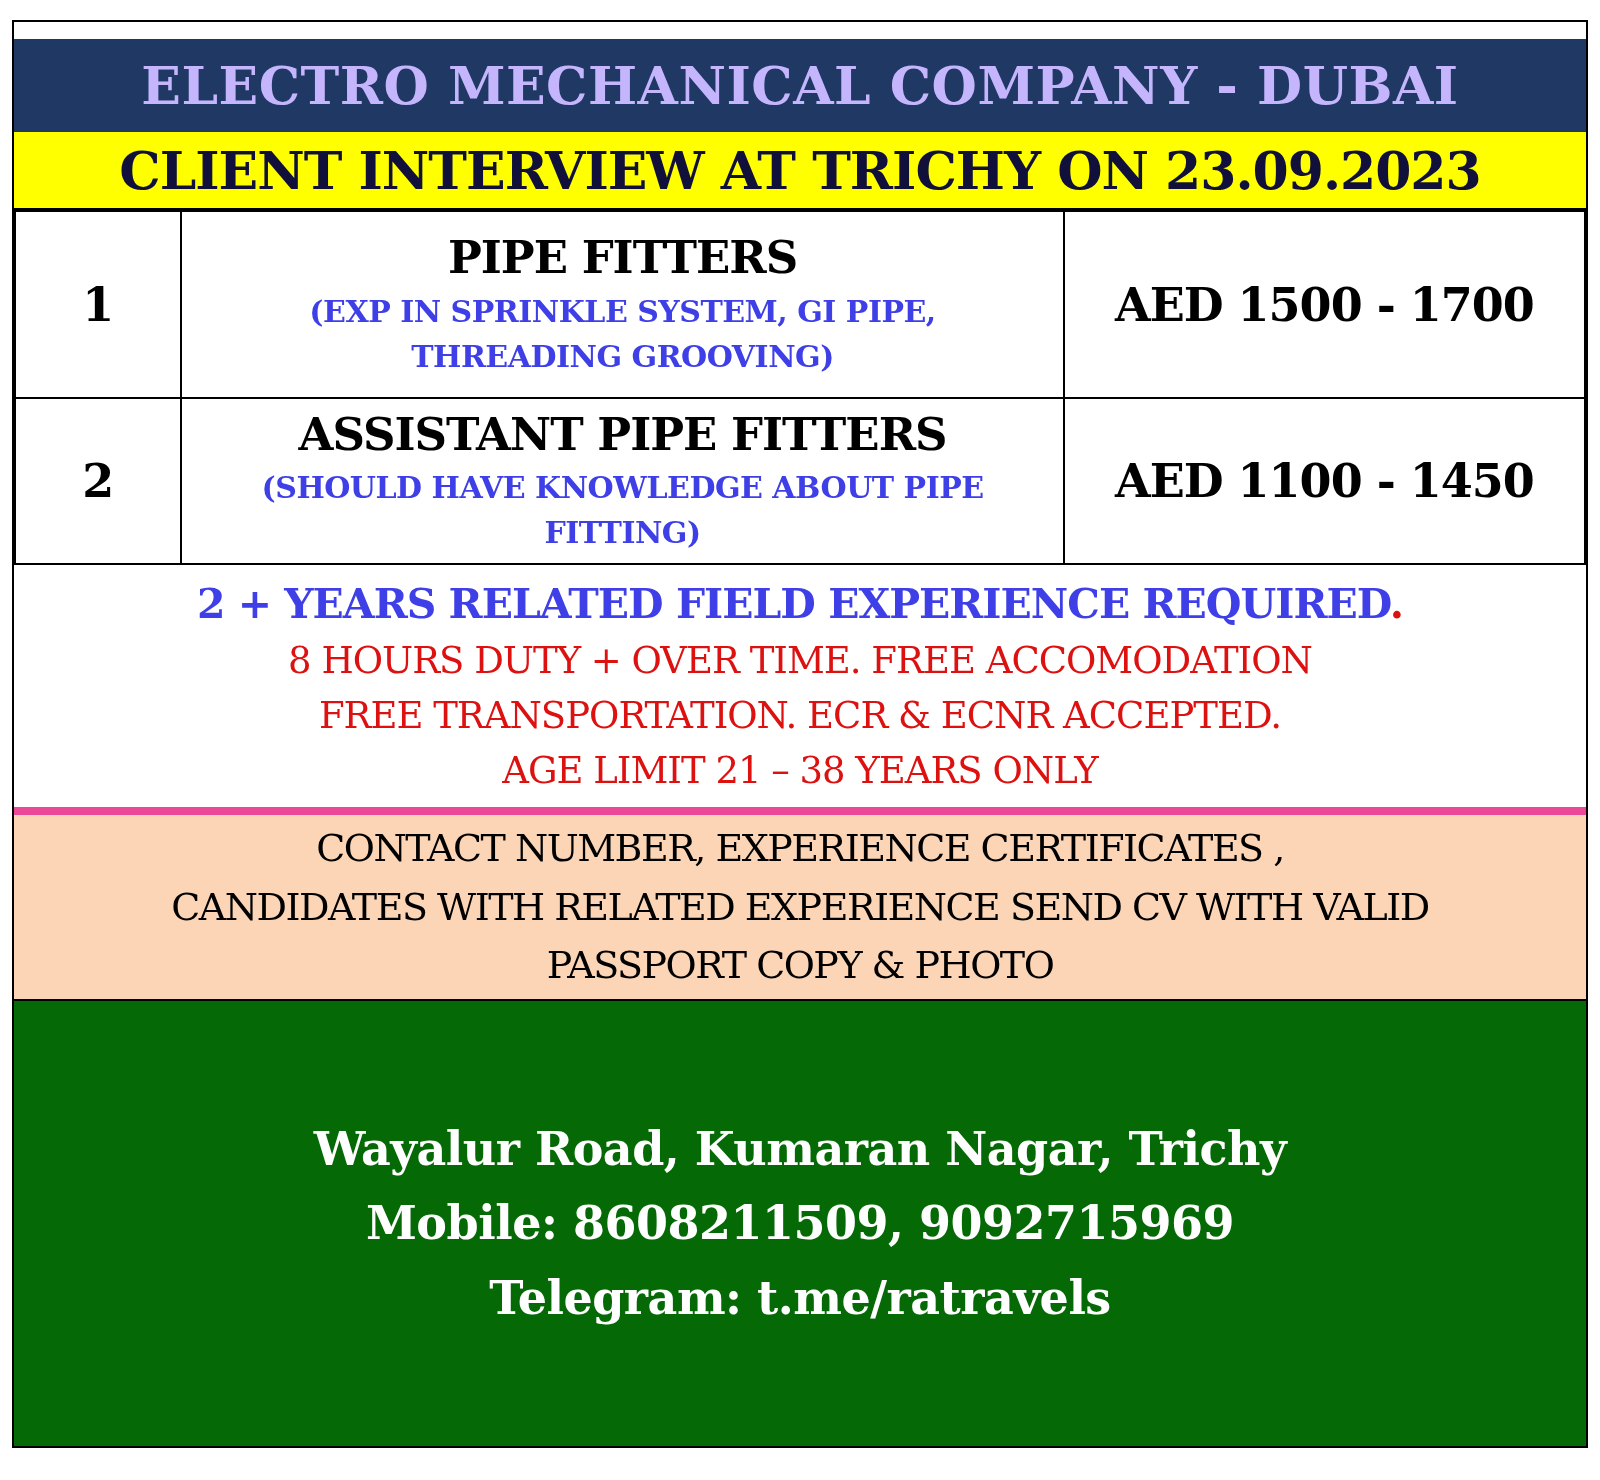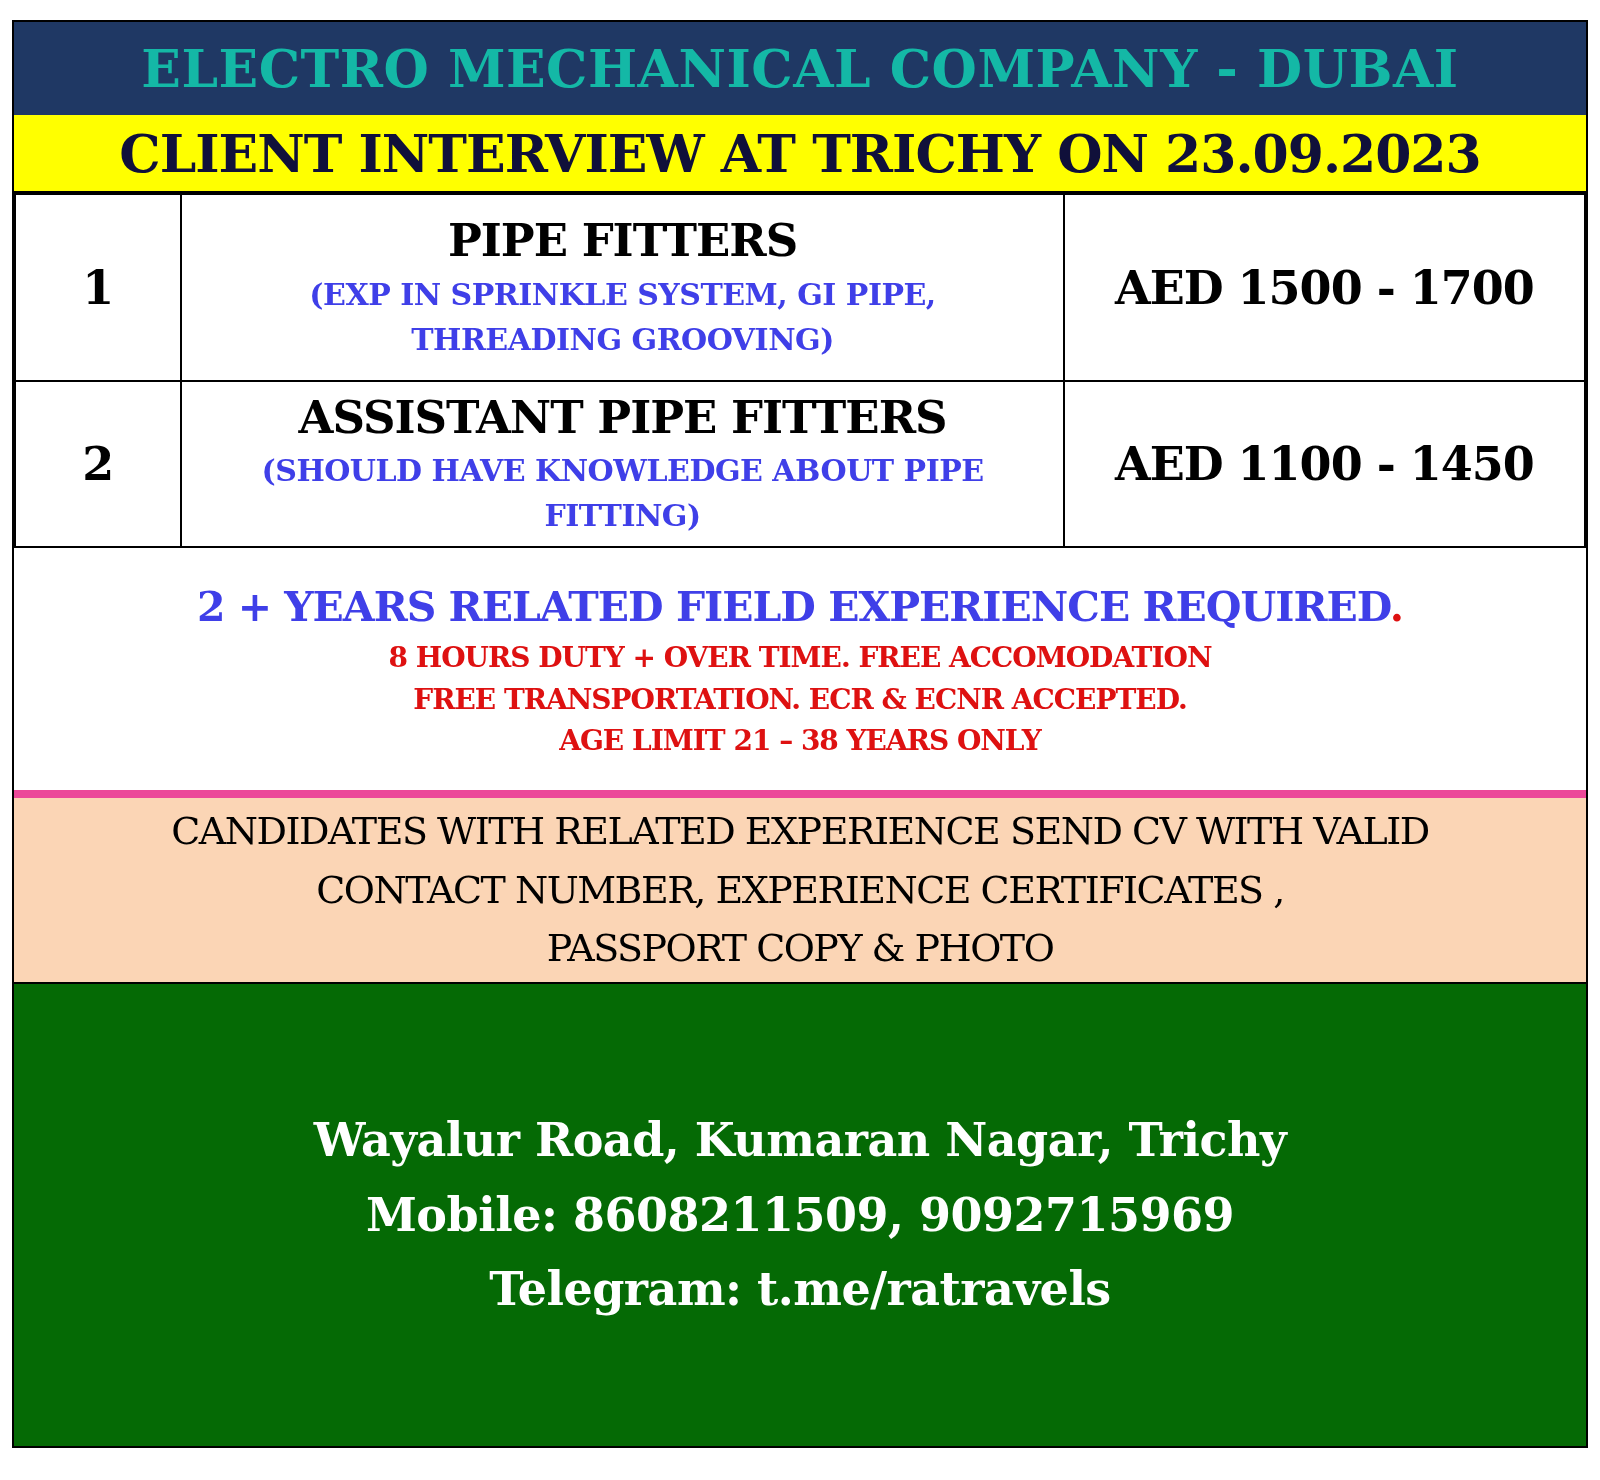--- a/index.html
+++ b/index.html
@@ -18,29 +18,30 @@
     height: 1428px;
     border: 2px solid #000000;
     display: flex;
     flex-direction: column;
     overflow: hidden;
     background: #ffffff;
   }
   .banner-company {
     height: 93px;
     background: #1F3864;
-    color: #14b8a6;
+    color: #c4b5fd;
     display: flex;
     align-items: center;
     justify-content: center;
     font-weight: bold;
     font-size: 52px;
     letter-spacing: 0.5px;
     text-align: center;
     flex: none;
+    margin-top: 17px;
   }
   .banner-interview {
     height: 76px;
     background: #FFFF00;
     color: #10103A;
     display: flex;
     align-items: center;
     justify-content: center;
     font-weight: bold;
     font-size: 52px;
@@ -113,22 +114,22 @@
   }
   .req-line-blue {
     color: #3F3FE8;
     font-weight: bold;
     font-size: 41px;
     letter-spacing: -1px;
   }
   .req-line-blue .red-dot { color: #DE1111; }
   .req-line-red {
     color: #DE1111;
-    font-weight: bold;
-    font-size: 28px;
+    font-weight: normal;
+    font-size: 37px;
     letter-spacing: -1px;
   }
   .cv-section {
     height: 184px;
     background: #FBD5B5;
     display: flex;
     flex-direction: column;
     align-items: center;
     justify-content: center;
     text-align: center;
@@ -195,22 +196,22 @@
   <div class="req-section">
     <div class="req-line-blue">
       <span>2 + YEARS RELATED FIELD EXPERIENCE REQUIRED</span><span class="red-dot">.</span>
     </div>
     <div class="req-line-red">8 HOURS DUTY + OVER TIME. FREE ACCOMODATION</div>
     <div class="req-line-red">FREE TRANSPORTATION. ECR &amp; ECNR ACCEPTED.</div>
     <div class="req-line-red">AGE LIMIT 21 – 38 YEARS ONLY</div>
   </div>
 
   <div class="cv-section">
+    <div class="cv-line">CONTACT NUMBER, EXPERIENCE CERTIFICATES ,</div>
     <div class="cv-line">CANDIDATES WITH RELATED EXPERIENCE SEND CV WITH VALID</div>
-    <div class="cv-line">CONTACT NUMBER, EXPERIENCE CERTIFICATES ,</div>
     <div class="cv-line">PASSPORT COPY &amp; PHOTO</div>
   </div>
 
   <div class="agency-section">
     <div class="agency-line">Wayalur Road, Kumaran Nagar, Trichy</div>
     <div class="agency-line">Mobile: 8608211509, 9092715969</div>
     <div class="agency-line">Telegram: t.me/ratravels</div>
   </div>
 
 </div>

